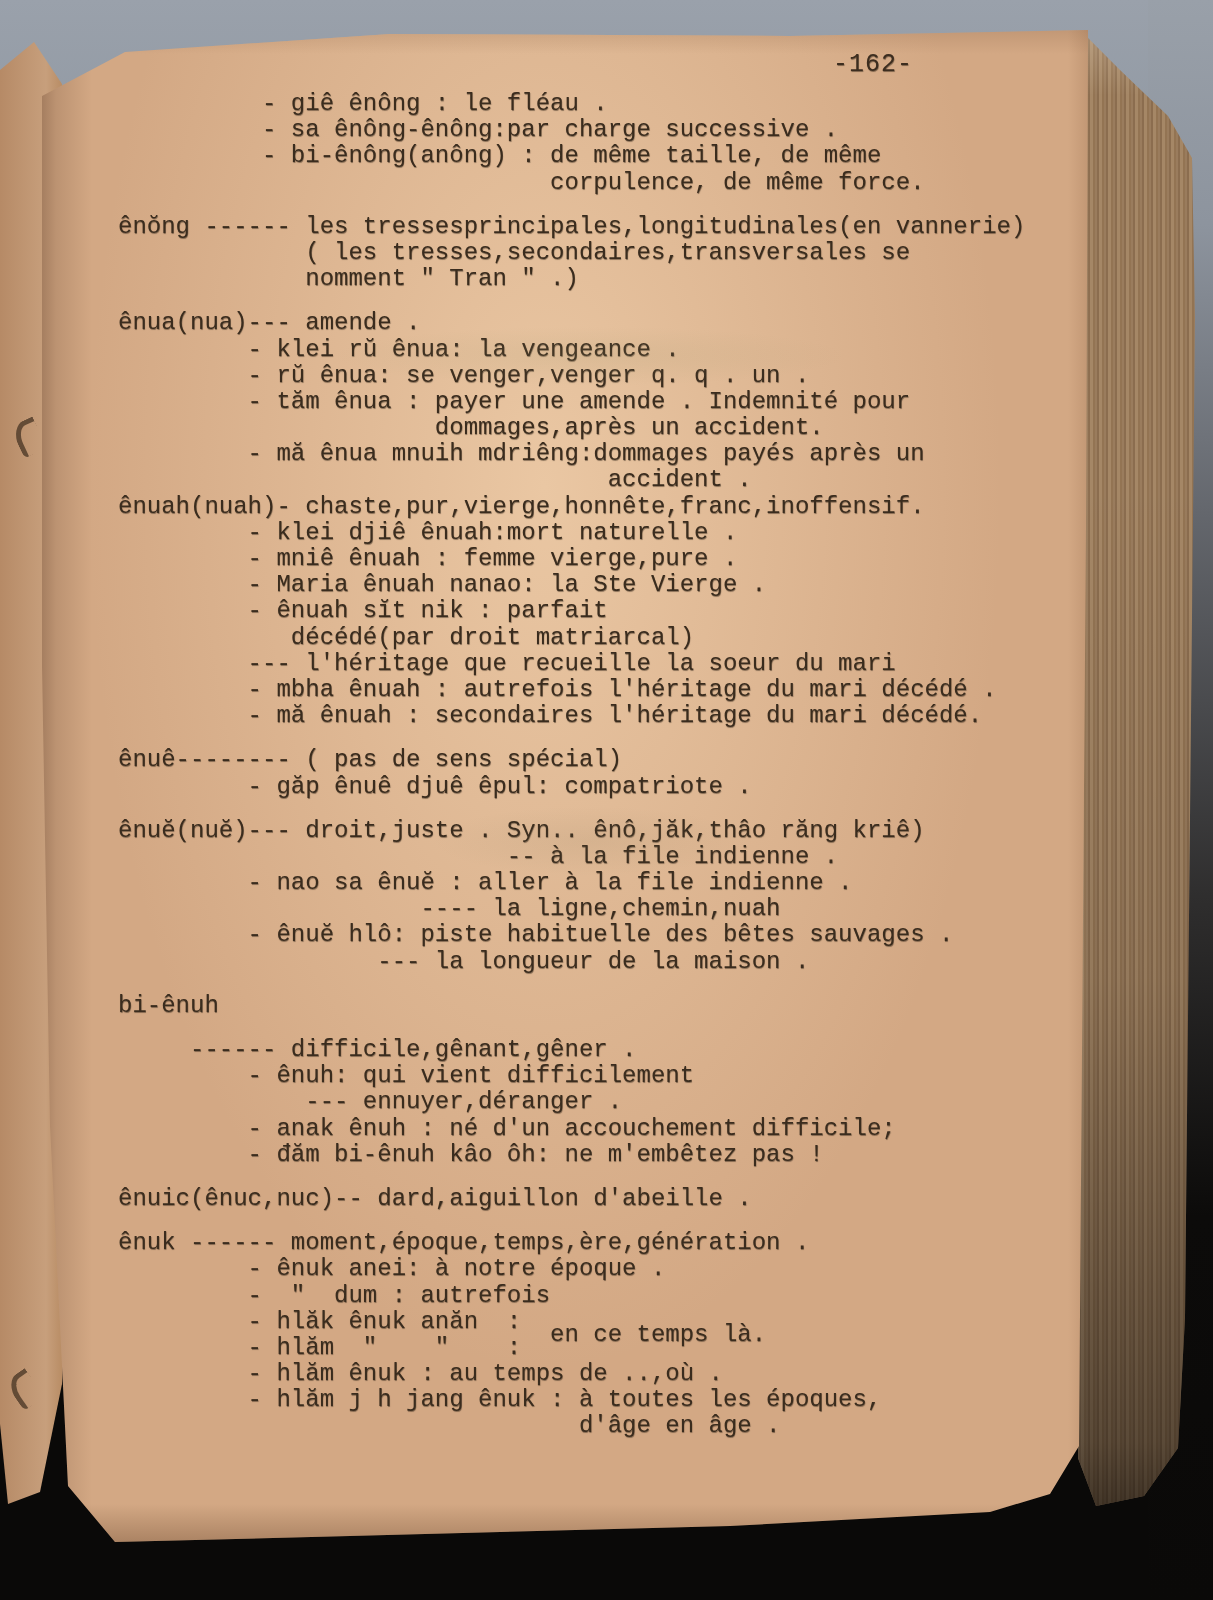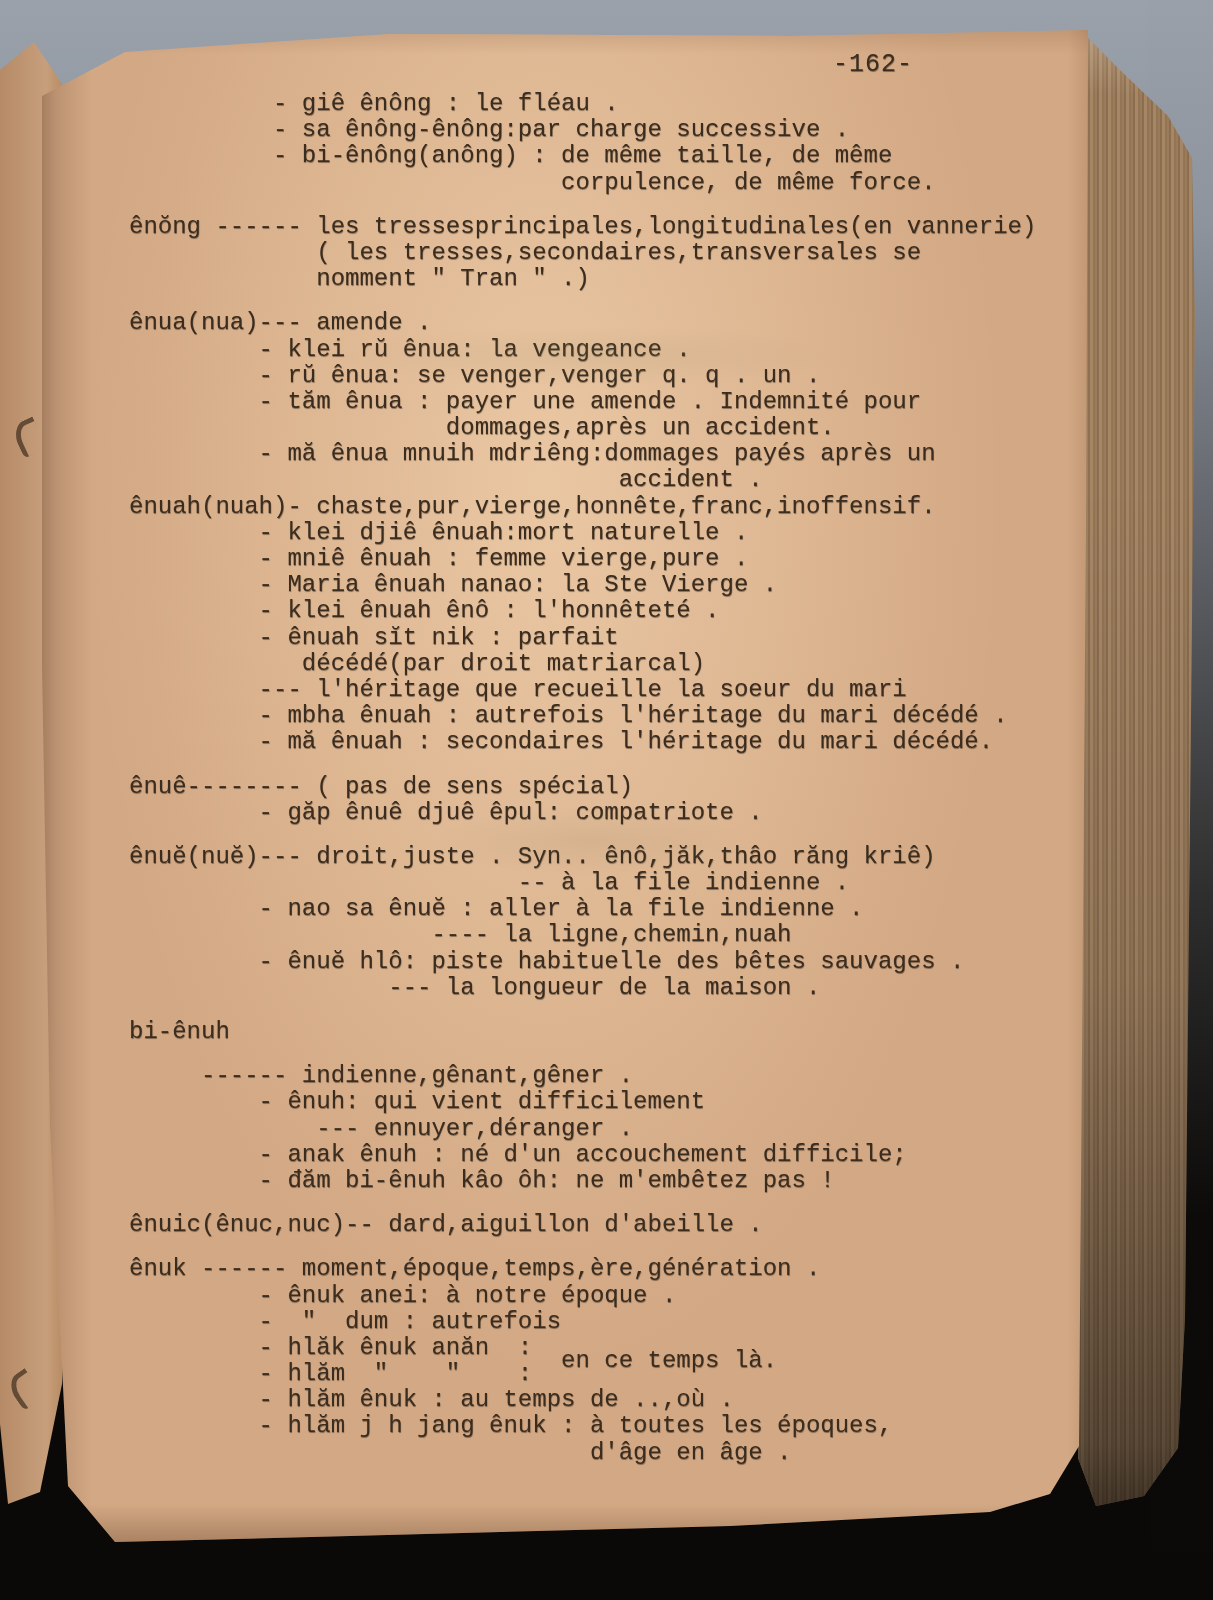--- a/index.html
+++ b/index.html
@@ -56,21 +56,21 @@
     position:absolute;left:803px;top:24px;
     font-size:25px;color:#3c2d1f;letter-spacing:1px;
     text-shadow:0.4px 0.5px 0.7px rgba(56,41,28,.55);
     white-space:pre;
   }
   .text-block{
     position:absolute;left:88px;top:65px;width:960px;
     font-size:24px;color:#3a2c1e;
     text-shadow:0.4px 0.5px 0.7px rgba(56,41,28,.5);
   }
-  .tline{white-space:pre;height:26.2px;line-height:26.2px;margin-left:11px;}
+  .tline{white-space:pre;height:26.2px;line-height:26.2px;}
   .tline.blank{height:18px;}
   .raised{position:relative;top:-13px;}
 </style>
 </head>
 <body>
 
 <div class="backdrop-top"></div>
 <div class="backdrop-right"></div>
 <div class="prev-page"></div>
 <div class="fore-edge"></div>
@@ -93,40 +93,39 @@
       <div class="tline">         - klei rŭ ênua: la vengeance .</div>
       <div class="tline">         - rŭ ênua: se venger,venger q. q . un .</div>
       <div class="tline">         - tăm ênua : payer une amende . Indemnité pour</div>
       <div class="tline">                      dommages,après un accident.</div>
       <div class="tline">         - mă ênua mnuih mdriêng:dommages payés après un</div>
       <div class="tline">                                  accident .</div>
       <div class="tline">ênuah(nuah)- chaste,pur,vierge,honnête,franc,inoffensif.</div>
       <div class="tline">         - klei djiê ênuah:mort naturelle .</div>
       <div class="tline">         - mniê ênuah : femme vierge,pure .</div>
       <div class="tline">         - Maria ênuah nanao: la Ste Vierge .</div>
-      <div class="tline">         - klei ênuah ênô : l'honnêteté .</div>
       <div class="tline">         - ênuah sĭt nik : parfait</div>
       <div class="tline">            décédé(par droit matriarcal)</div>
       <div class="tline">         --- l'héritage que recueille la soeur du mari</div>
       <div class="tline">         - mbha ênuah : autrefois l'héritage du mari décédé .</div>
       <div class="tline">         - mă ênuah : secondaires l'héritage du mari décédé.</div>
       <div class="tline blank"></div>
       <div class="tline">ênuê-------- ( pas de sens spécial)</div>
       <div class="tline">         - găp ênuê djuê êpul: compatriote .</div>
       <div class="tline blank"></div>
       <div class="tline">ênuĕ(nuĕ)--- droit,juste . Syn.. ênô,jăk,thâo răng kriê)</div>
       <div class="tline">                           -- à la file indienne .</div>
       <div class="tline">         - nao sa ênuĕ : aller à la file indienne .</div>
       <div class="tline">                     ---- la ligne,chemin,nuah</div>
       <div class="tline">         - ênuĕ hlô: piste habituelle des bêtes sauvages .</div>
       <div class="tline">                  --- la longueur de la maison .</div>
       <div class="tline blank"></div>
       <div class="tline">bi-ênuh</div>
       <div class="tline blank"></div>
-      <div class="tline">     ------ indienne,gênant,gêner .</div>
+      <div class="tline">     ------ difficile,gênant,gêner .</div>
       <div class="tline">         - ênuh: qui vient difficilement</div>
       <div class="tline">             --- ennuyer,déranger .</div>
       <div class="tline">         - anak ênuh : né d'un accouchement difficile;</div>
       <div class="tline">         - đăm bi-ênuh kâo ôh: ne m'embêtez pas !</div>
       <div class="tline blank"></div>
       <div class="tline">ênuic(ênuc,nuc)-- dard,aiguillon d'abeille .</div>
       <div class="tline blank"></div>
       <div class="tline">ênuk ------ moment,époque,temps,ère,génération .</div>
       <div class="tline">         - ênuk anei: à notre époque .</div>
       <div class="tline">         -  "  dum : autrefois</div>

